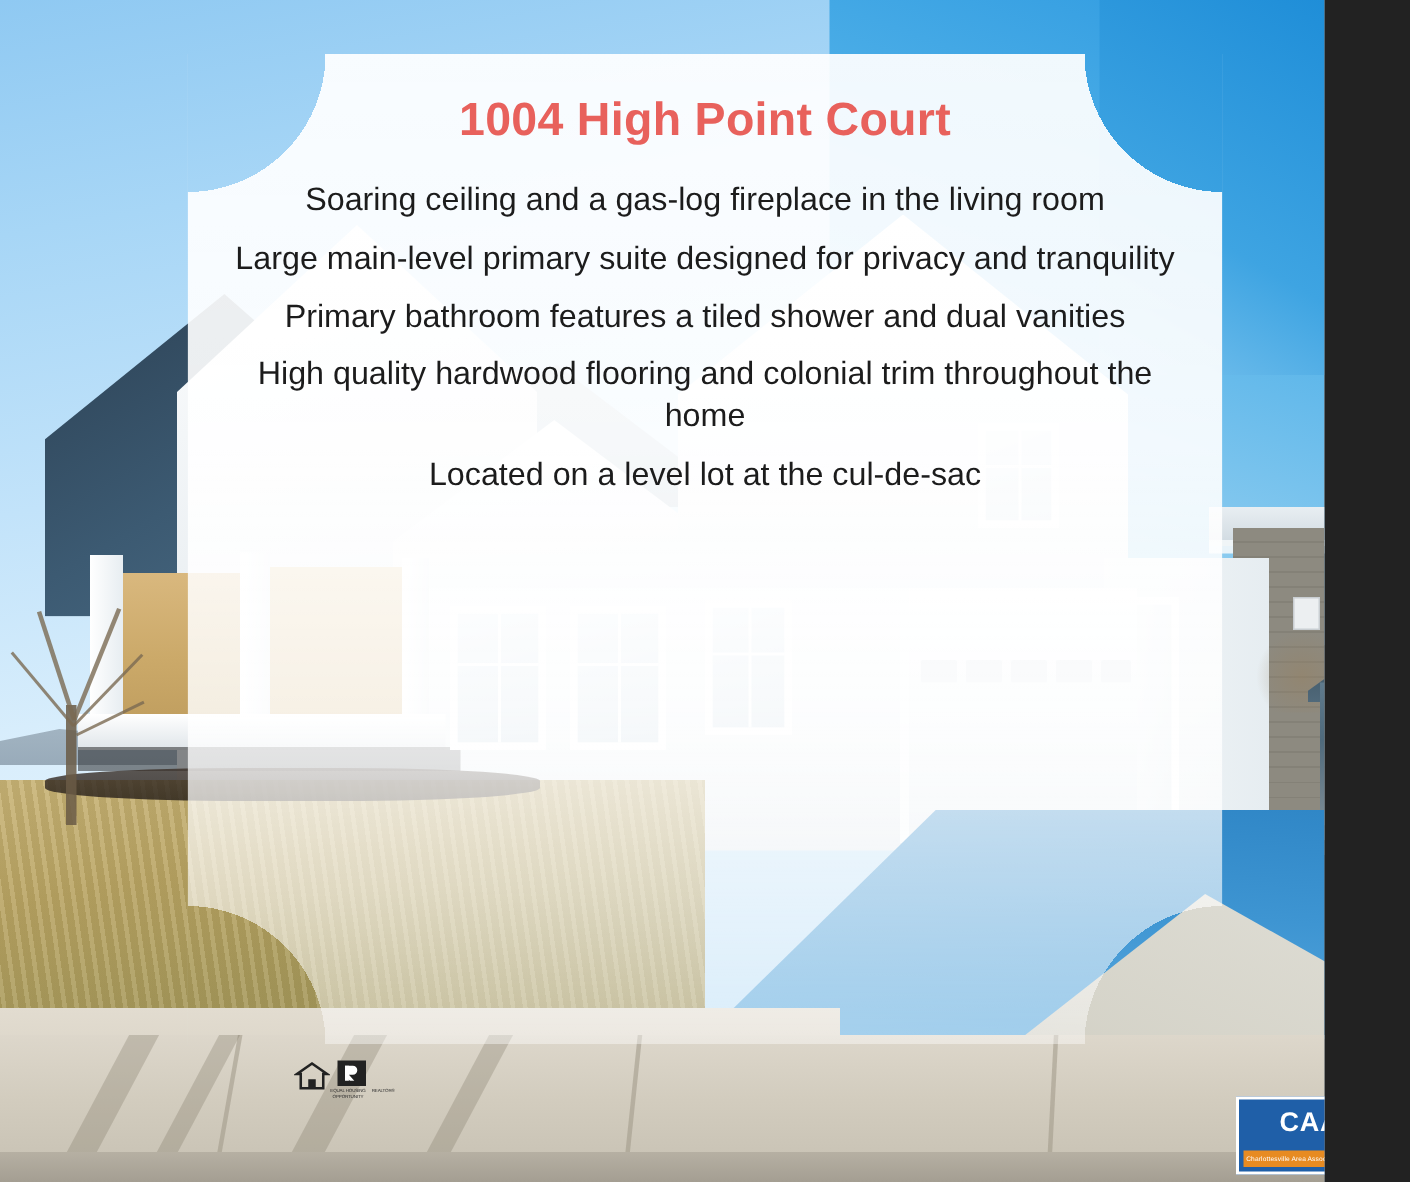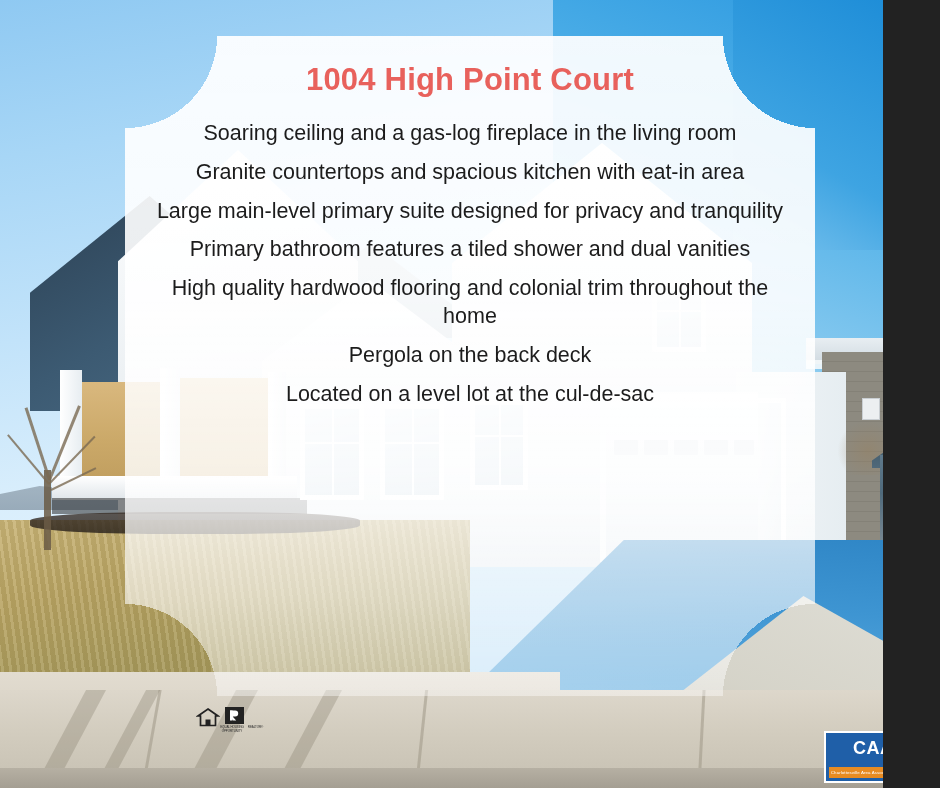--- a/index.html
+++ b/index.html
@@ -249,25 +249,23 @@
     <div class="road"></div>
   </div>
 
   <div class="card"></div>
 
   <div class="content">
     <div class="title">1004 High Point Court</div>
 
     <div class="bullets">
       <p class="bullet">Soaring ceiling and a gas-log fireplace in the living room</p>
-      <p class="bullet">Granite countertops and spacious kitchen with eat-in area</p>
       <p class="bullet">Large main-level primary suite designed for privacy and tranquility</p>
       <p class="bullet">Primary bathroom features a tiled shower and dual vanities</p>
       <p class="bullet">High quality hardwood flooring and colonial trim throughout the home</p>
-      <p class="bullet">Pergola on the back deck</p>
       <p class="bullet">Located on a level lot at the cul-de-sac</p>
     </div>
   </div>
 
   <div class="fairhouse">
     <div class="eho">
       <svg width="24" height="24" viewBox="0 0 24 24">
         <path d="M12 3 L22 10 L19.5 10 L19.5 19.5 L4.5 19.5 L4.5 10 L2 10 Z" fill="none" stroke="#222" stroke-width="1.7"></path>
         <rect x="9.5" y="13.5" width="5" height="6" fill="#222"></rect>
       </svg>

